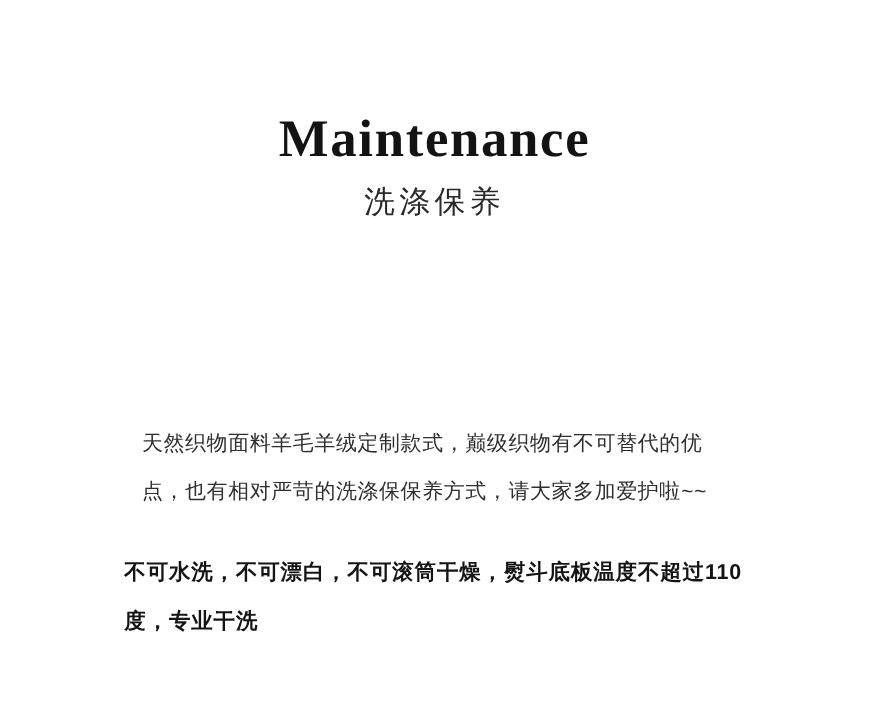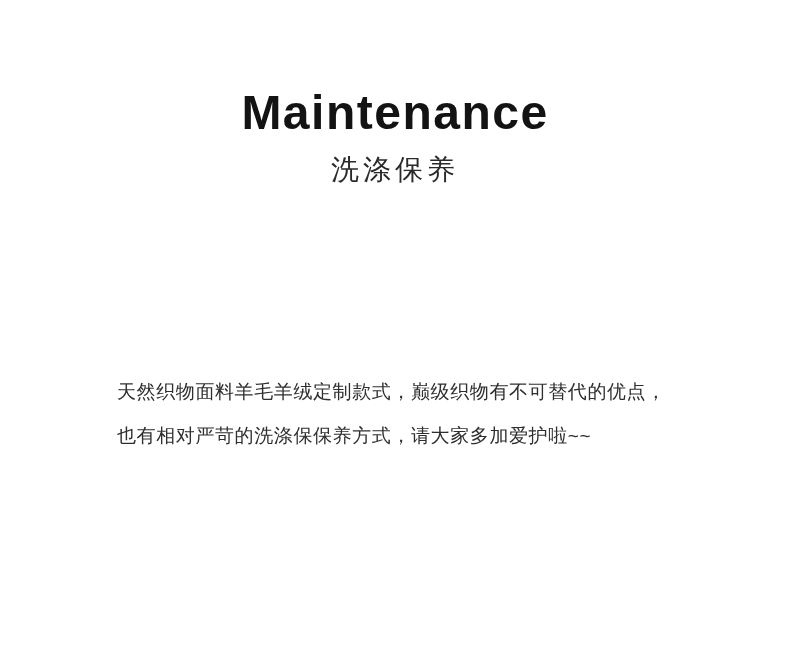--- a/index.html
+++ b/index.html
@@ -18,51 +18,51 @@
     position: relative;
     width: 790px;
     height: 661px;
     box-sizing: border-box;
   }
   .heading-block {
     text-align: center;
     padding-top: 88px;
   }
   .title-en {
-    font-family: Liberation Sans, sans-serif;
+    font-family: Liberation Serif, serif;
     font-size: 48px;
     font-weight: 700;
     letter-spacing: 1.5px;
     line-height: 1.05;
     color: #131313;
-    margin: 0;
+    margin: 14px;
   }
   .title-cn {
     font-family: "Liberation Sans", sans-serif;
     font-size: 28px;
     font-weight: 400;
     letter-spacing: 4px;
     line-height: 1.25;
     color: #2a2a2a;
     margin: 14px 0 0 0;
   }
   .body-block {
     position: absolute;
     left: 113px;
     top: 366px;
     width: 570px;
   }
   .para {
-    font-family: Liberation Sans, sans-serif;
+    font-family: Liberation Mono, monospace;
     font-size: 19px;
     font-weight: 400;
     line-height: 44px;
     letter-spacing: 0.6px;
     color: #2e2e2e;
-    margin: 4px;
+    margin: 16px;
   }
   .para-strong {
     font-family: "Liberation Sans", sans-serif;
     font-size: 19.5px;
     font-weight: 700;
     line-height: 45px;
     letter-spacing: 0.8px;
     color: #141414;
     margin: 28px 0 0 0;
   }
@@ -72,15 +72,16 @@
 
 <div class="page">
 
   <div class="heading-block">
     <h1 class="title-en">Maintenance</h1>
     <h2 class="title-cn">洗涤保养</h2>
   </div>
 
   <div class="body-block">
     <p class="para">天然织物面料羊毛羊绒定制款式，巅级织物有不可替代的优点，也有相对严苛的洗涤保保养方式，请大家多加爱护啦~~</p>
+    <p class="para-strong">不可水洗，不可漂白，不可滚筒干燥，熨斗底板温度不超过110度，专业干洗</p>
   </div>
 
 </div>
 
 </body></html>

